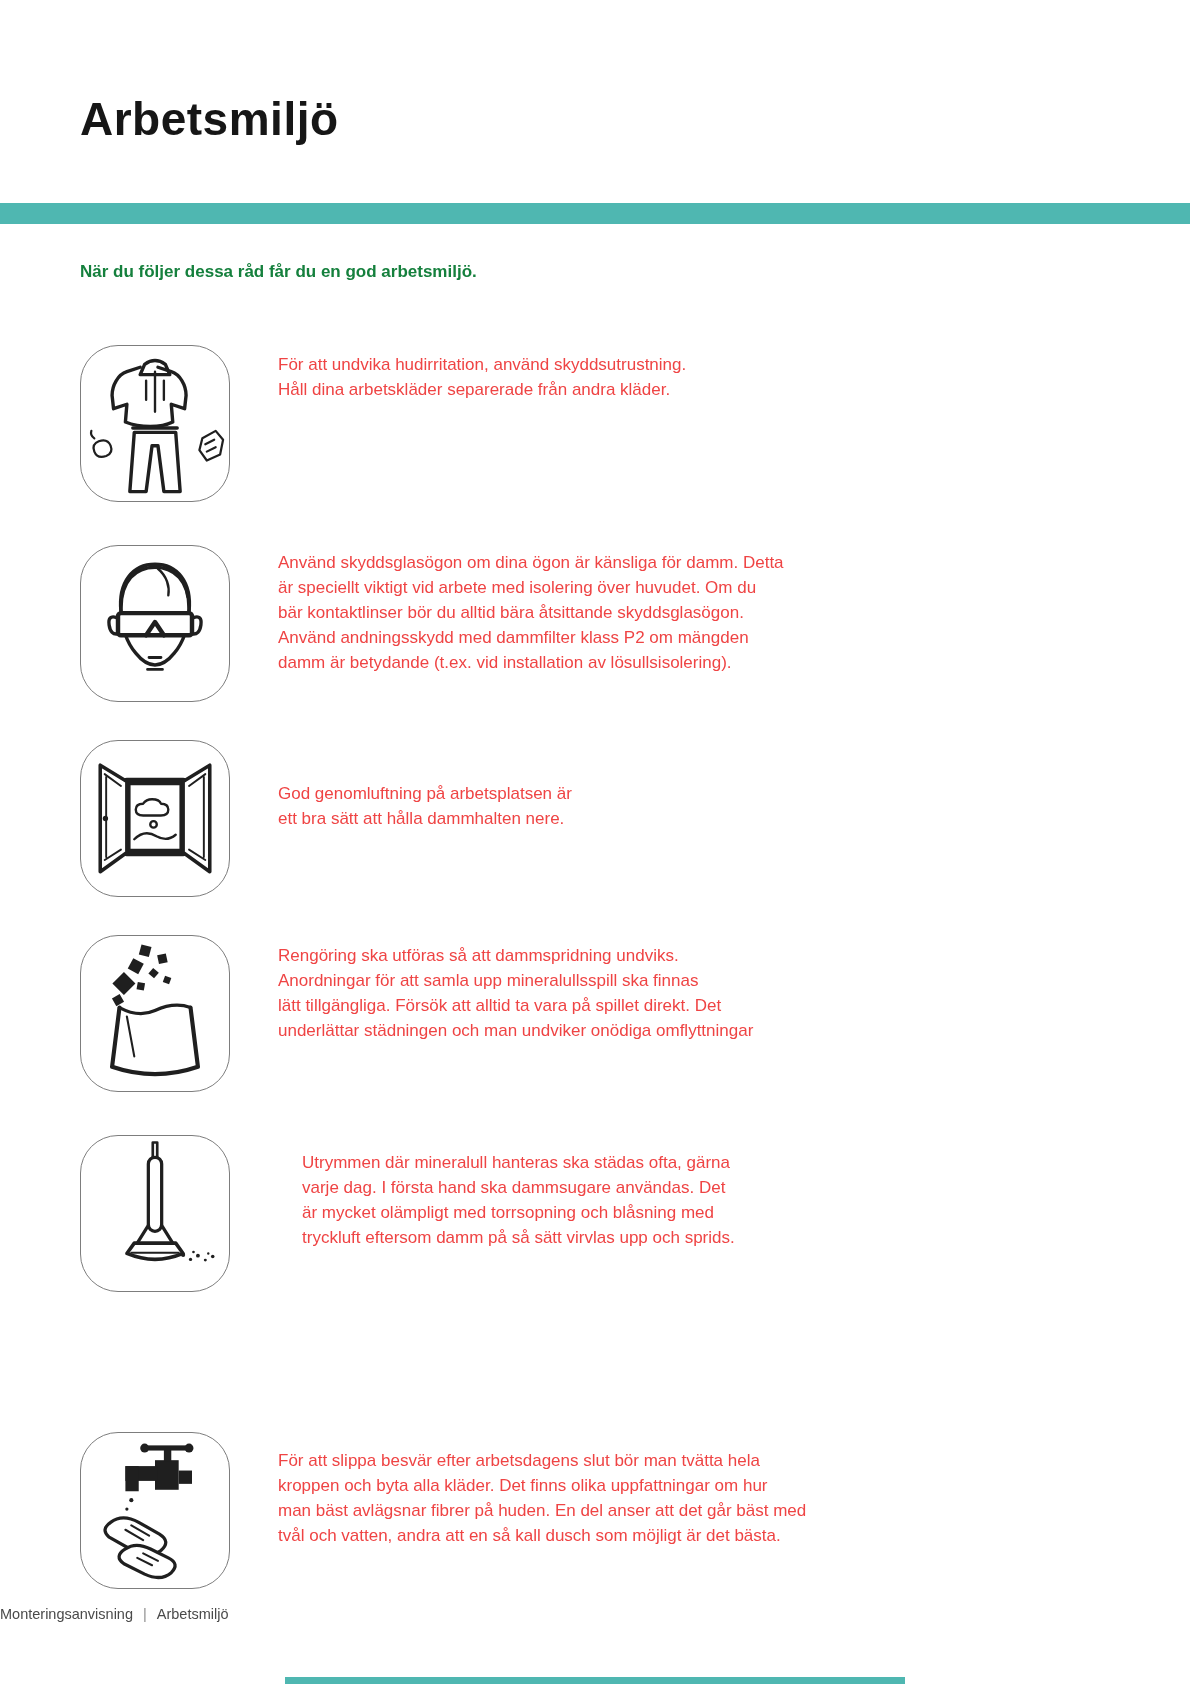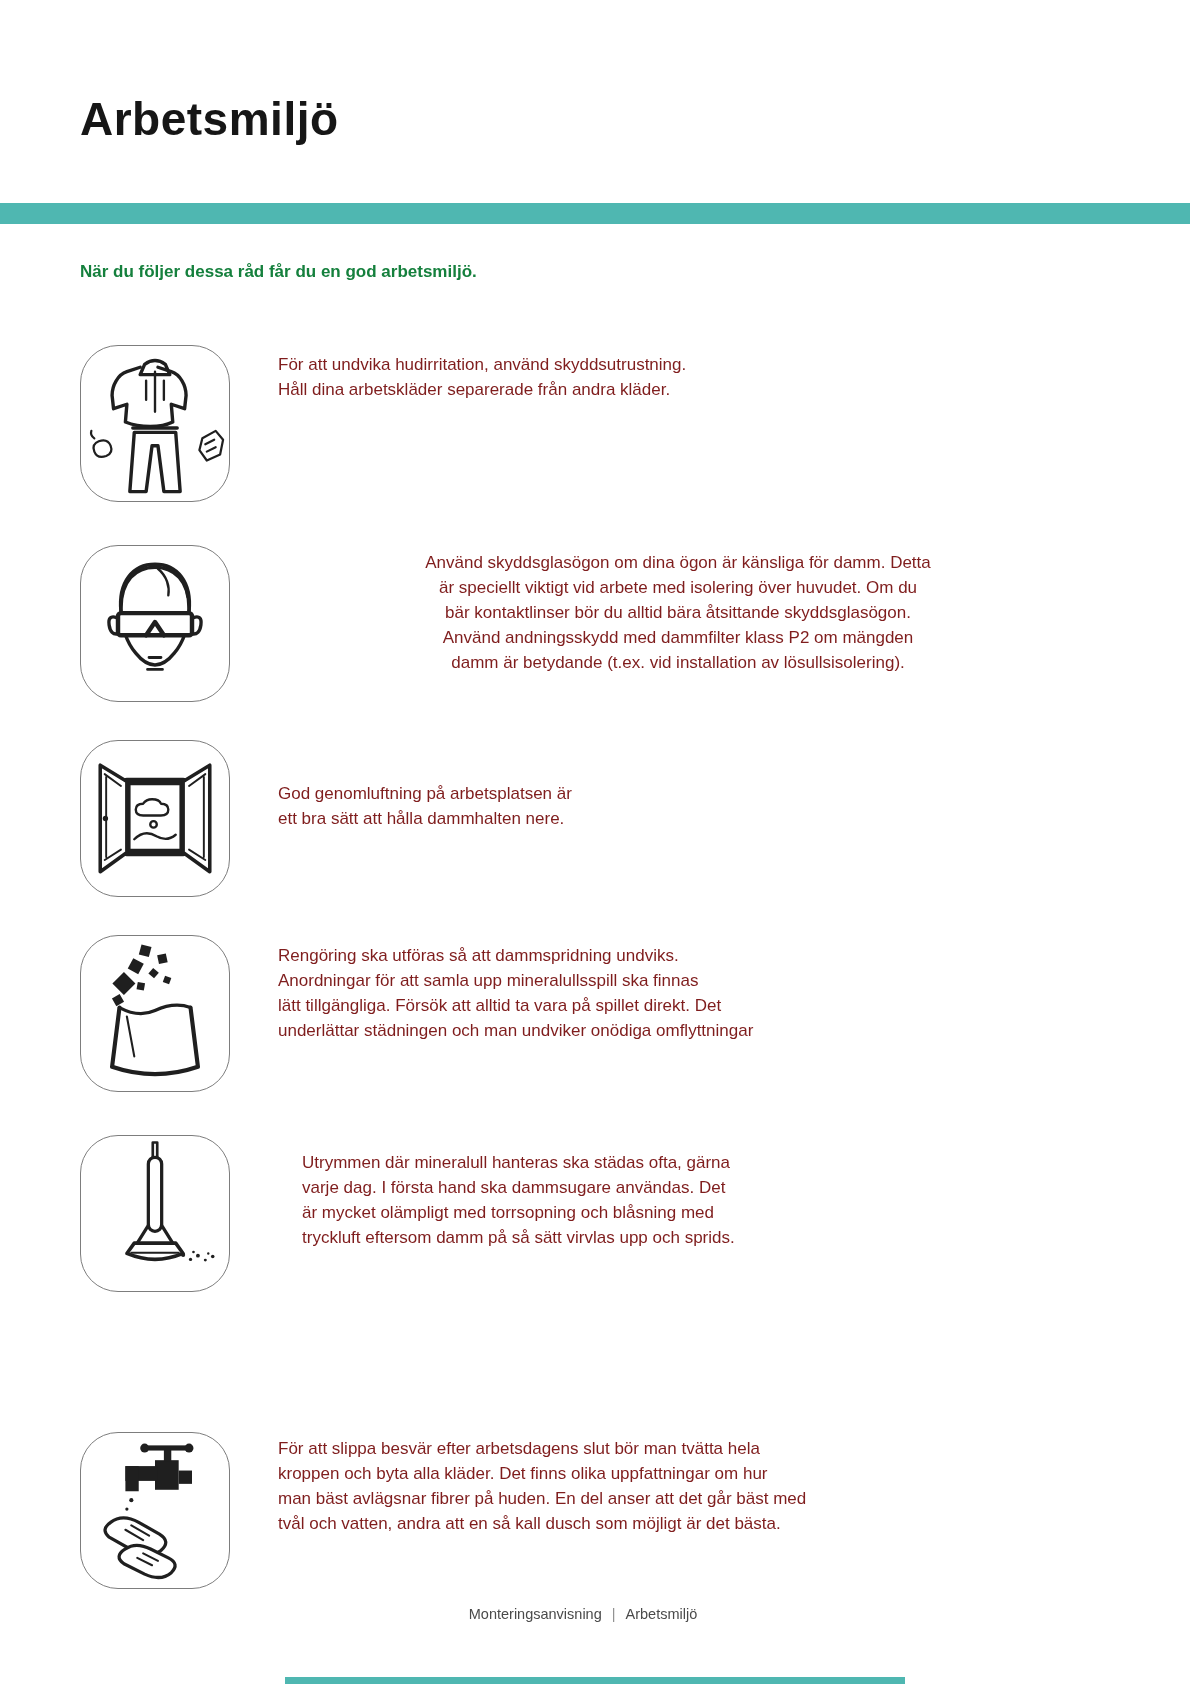--- a/index.html
+++ b/index.html
@@ -48,29 +48,29 @@
   .icon-box svg{width:100%;height:100%;display:block;}
   .row-text{
     position:absolute;
     left:278px;
     width:800px;
   }
   .row-text p{
     margin:0;
     font-size:17px;
     line-height:25px;
-    color:#7f1d1d;
+    color:#ef4444;
     white-space:pre-line;
   }
   .row-text p + p{}
   .footer{
     position:absolute;
     left:0; top:1606px;
     width:1166px;
-    text-align:center;
+    text-align:left;
     font-size:14.5px;
     color:#4a4a4a;
   }
   .footer .sep{margin:0 10px; color:#8f8f8f;}
   .bottom-band{
     position:absolute;
     left:285px; top:1677px;
     width:620px; height:7px;
     background:#4fb7b1;
   }
@@ -111,21 +111,21 @@
           <path d="M27,42 c0,-19 10,-28 23,-28 13,0 23,9 23,28 0,12 -4,23 -10,30 -4,5 -9,8 -13,8 -4,0 -9,-3 -13,-8 -6,-7 -10,-18 -10,-30 z"></path>
           <path d="M27,44 c-2,-20 8,-32 23,-32 15,0 25,12 23,32"></path>
           <path d="M52,15 c6,5 8,12 7,18 M58,14 c8,4 13,11 14,20" stroke-width="1.6"></path>
           <path d="M24,48 q-6,-2 -5,5 q1,7 6,6 M76,48 q6,-2 5,5 q-1,7 -6,6"></path>
           <rect x="25" y="45" width="50" height="15" rx="2" fill="#ffffff" stroke-width="3"></rect>
           <path d="M44,60 l6,-9 6,9" stroke-width="3"></path>
           <path d="M46,75 h8 M45,83 h10" stroke-width="2"></path>
         </g>
       </svg>
     </div>
-    <div class="row-text" style="top:5px;text-align:center;">
+    <div class="row-text" style="top:5px;">
       <p>Använd skyddsglasögon om dina ögon är känsliga för damm. Detta
 är speciellt viktigt vid arbete med isolering över huvudet. Om du
 bär kontaktlinser bör du alltid bära åtsittande skyddsglasögon.</p>
       <p>Använd andningsskydd med dammfilter klass P2 om mängden
 damm är betydande (t.ex. vid installation av lösullsisolering).</p>
     </div>
   </section>
 
   <section class="row" style="top:740px;">
     <div class="icon-box">
@@ -222,21 +222,21 @@
           <circle cx="31" cy="51" r="1.1"></circle>
         </g>
         <g stroke="#1f1f1f" stroke-width="2.2" fill="#ffffff" stroke-linecap="round" stroke-linejoin="round">
           <path d="M20,60 q-7,5 -1,10 l16,9 q11,6 19,0 q7,-6 -1,-11 l-14,-8 q-11,-6 -19,0 z"></path>
           <path d="M34,62 l12,7 M30,65 l12,7" stroke-width="1.4" fill="none"></path>
           <path d="M30,78 q-8,5 -1,10 l14,7 q11,5 18,-1 q6,-6 -2,-10 l-12,-6 q-10,-5 -17,0 z"></path>
           <path d="M42,81 l10,5 M38,84 l10,5" stroke-width="1.4" fill="none"></path>
         </g>
       </svg>
     </div>
-    <div class="row-text" style="top:4px;">
+    <div class="row-text" style="top:16px;">
       <p>För att slippa besvär efter arbetsdagens slut bör man tvätta hela
 kroppen och byta alla kläder. Det finns olika uppfattningar om hur
 man bäst avlägsnar fibrer på huden. En del anser att det går bäst med
 tvål och vatten, andra att en så kall dusch som möjligt är det bästa.</p>
     </div>
   </section>
 
   <div class="footer">
     <span>Monteringsanvisning</span><span class="sep">|</span><span>Arbetsmiljö</span>
   </div>

